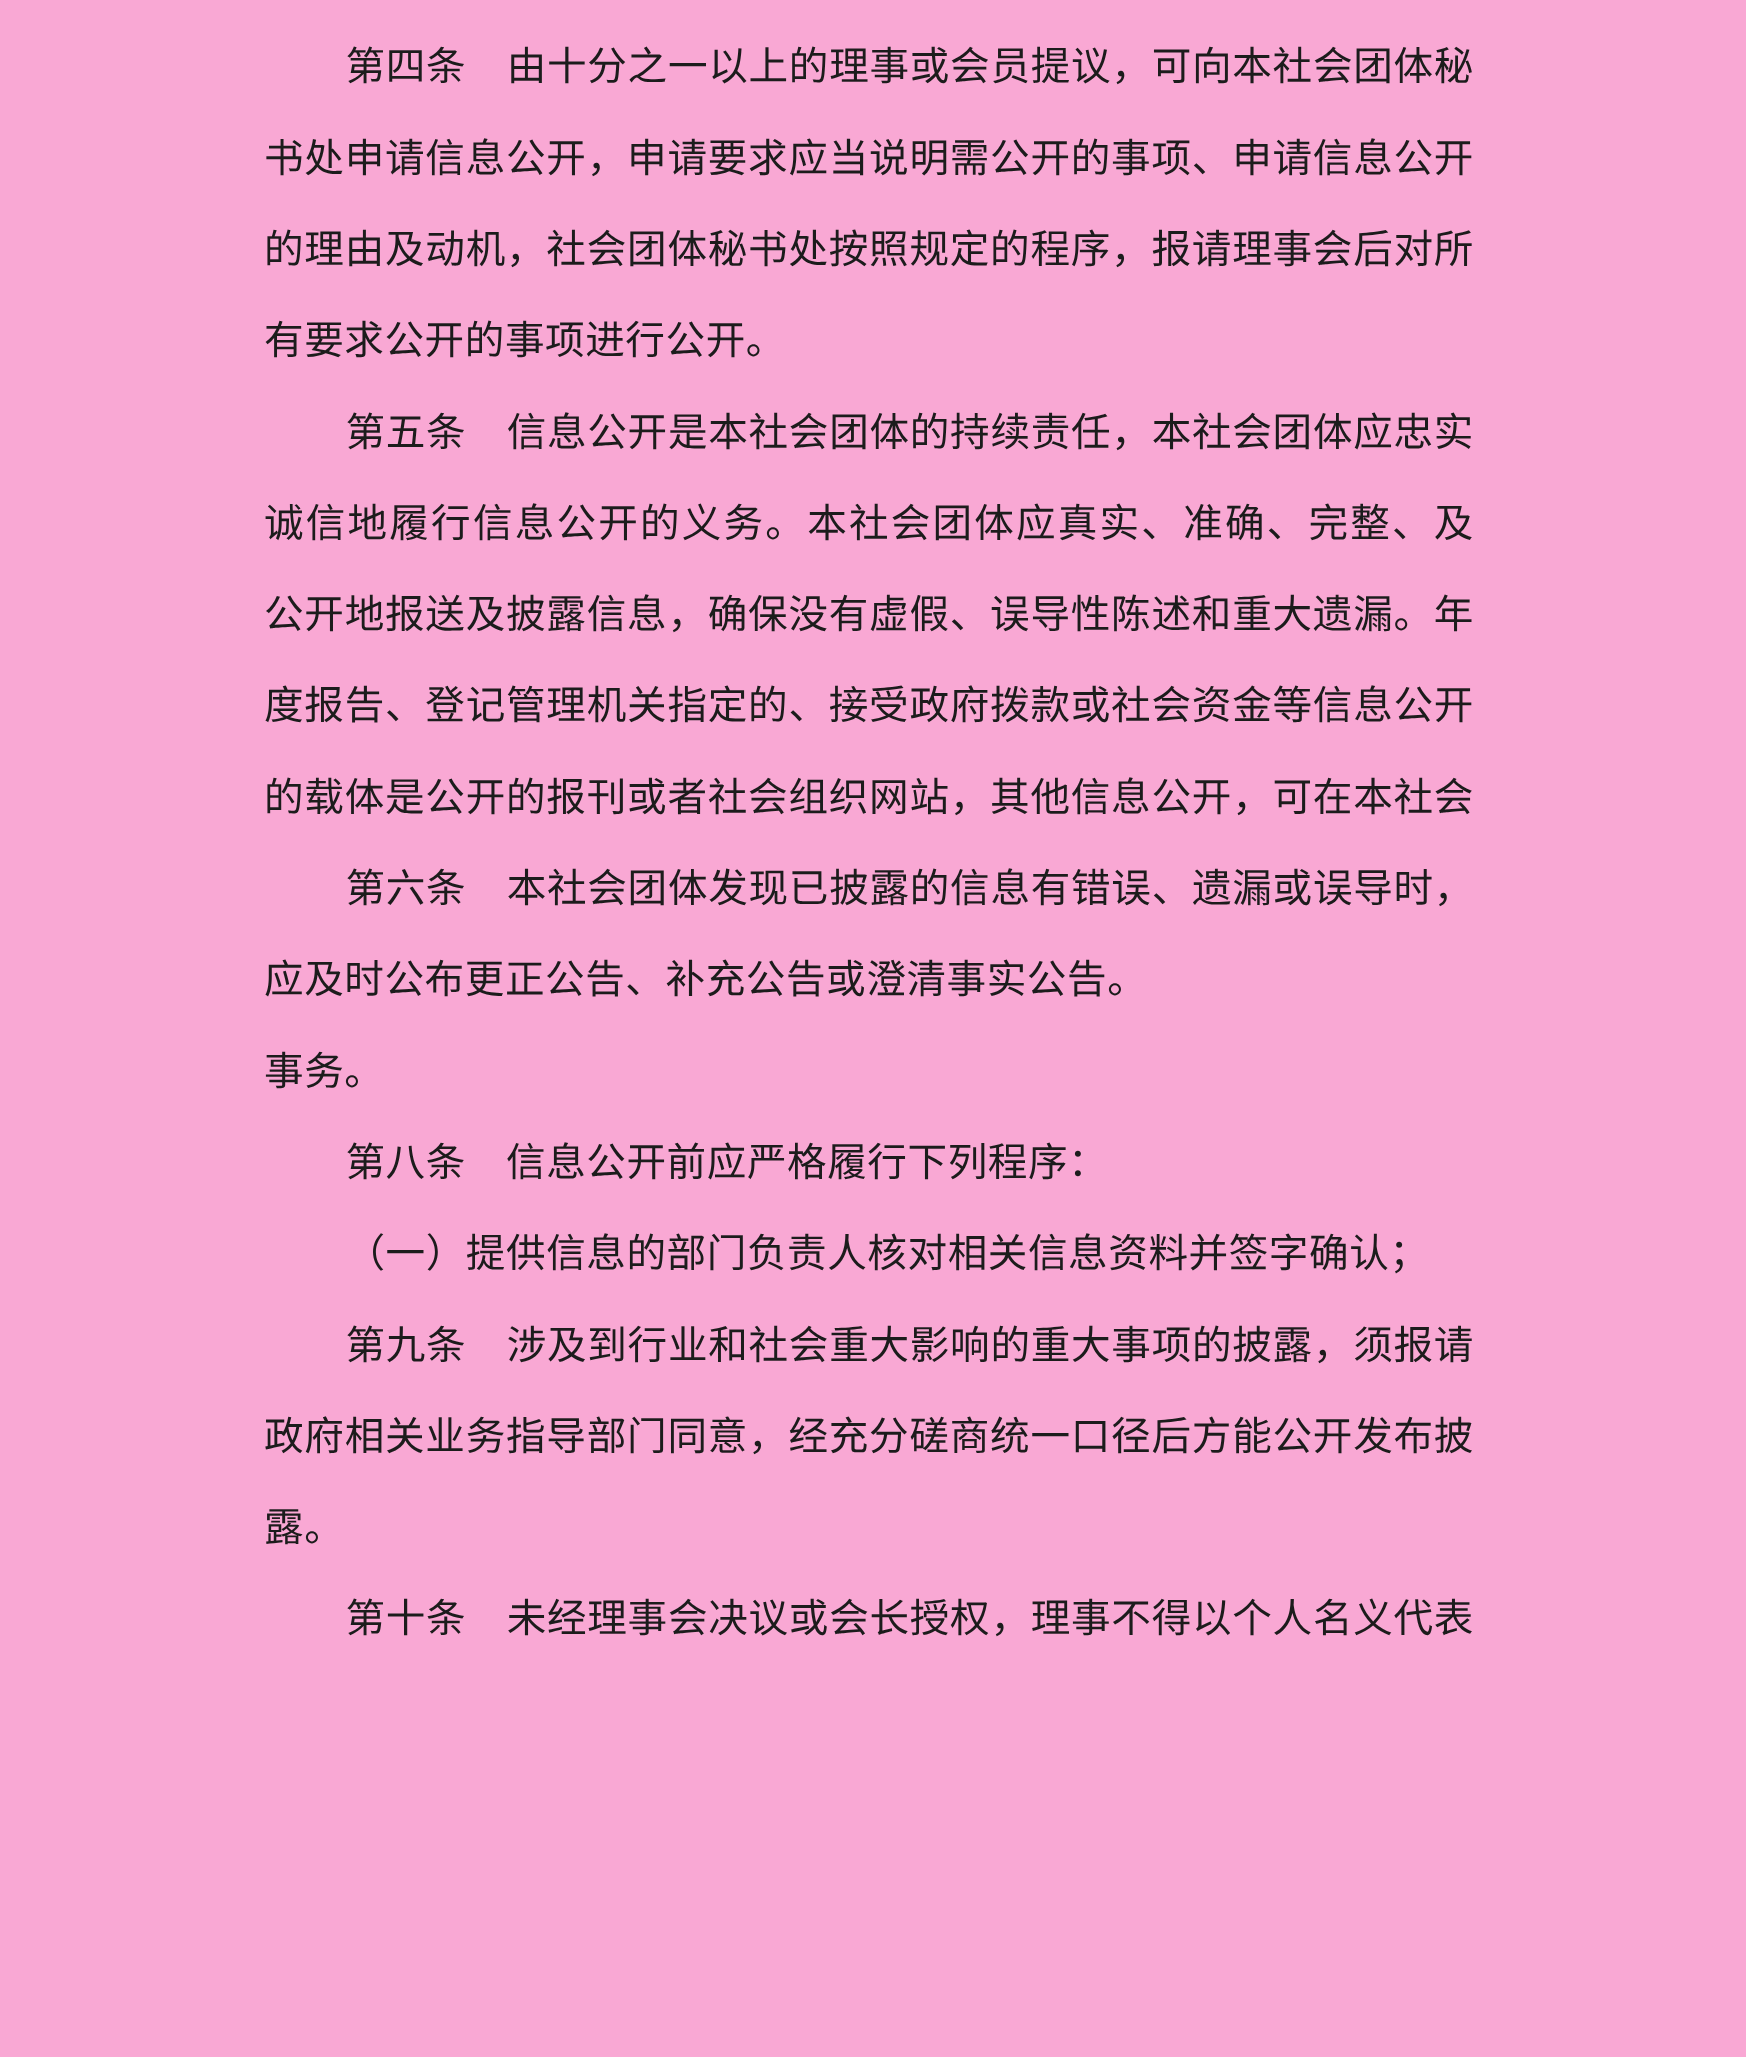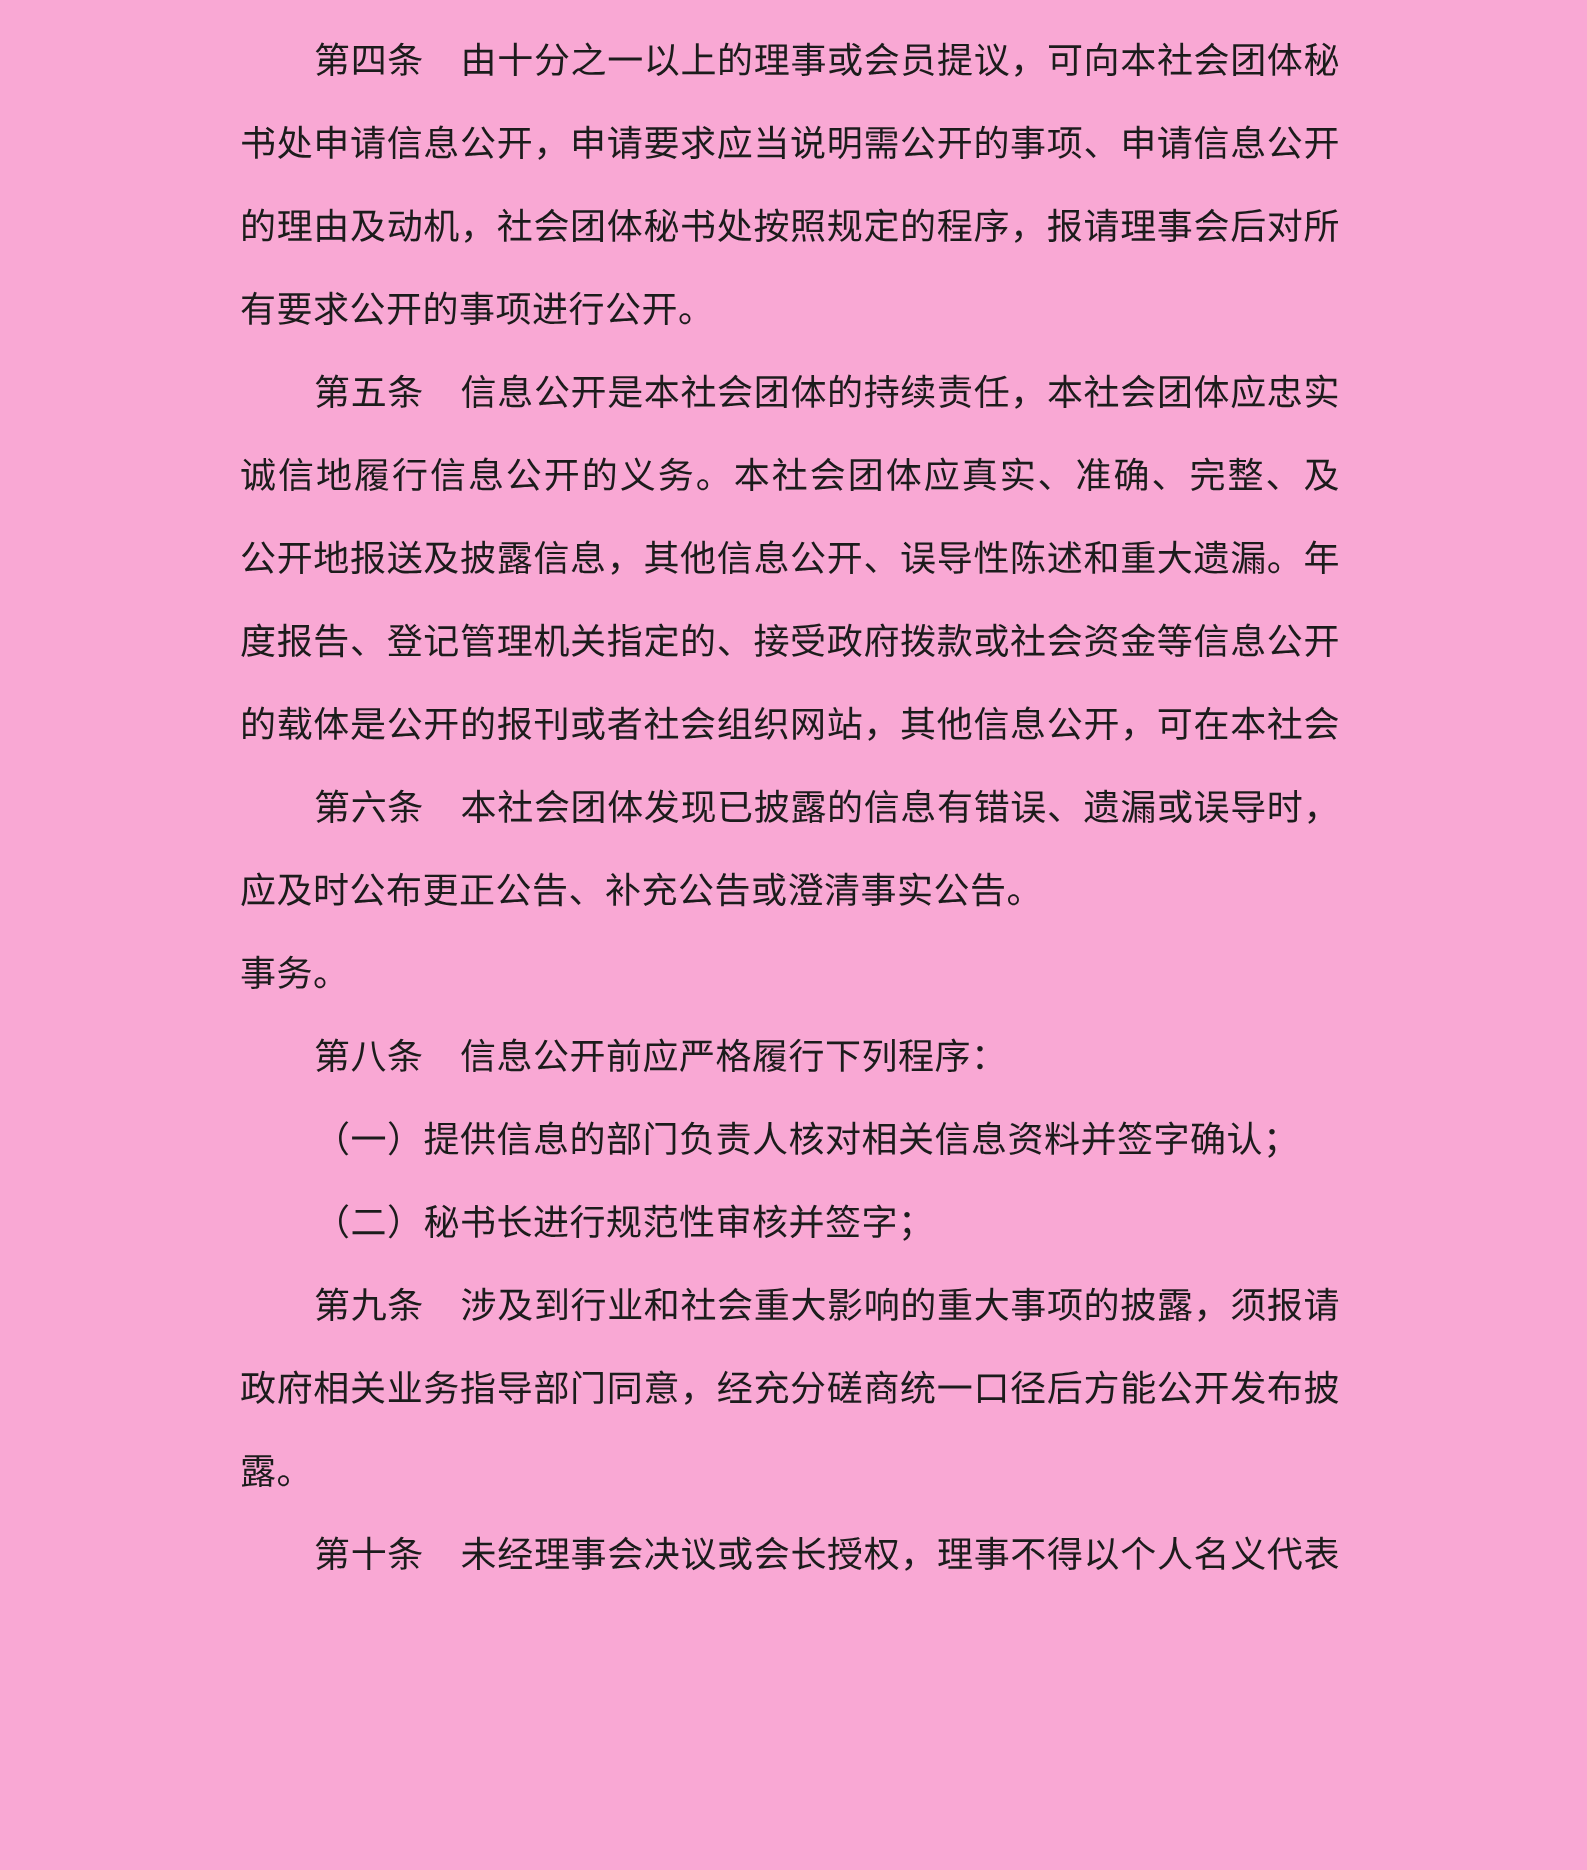--- a/index.html
+++ b/index.html
@@ -52,33 +52,32 @@
 <div class="page">
   <div class="text-block">
 
     <div class="line indent fill">第四条　由十分之一以上的理事或会员提议，可向本社会团体秘</div>
     <div class="line fill">书处申请信息公开，申请要求应当说明需公开的事项、申请信息公开</div>
     <div class="line fill">的理由及动机，社会团体秘书处按照规定的程序，报请理事会后对所</div>
     <div class="line">有要求公开的事项进行公开。</div>
 
     <div class="line indent fill">第五条　信息公开是本社会团体的持续责任，本社会团体应忠实</div>
     <div class="line fill">诚信地履行信息公开的义务。本社会团体应真实、准确、完整、及时、</div>
-    <div class="line fill">公开地报送及披露信息，其他信息公开、误导性陈述和重大遗漏。年</div>
+    <div class="line fill">公开地报送及披露信息，确保没有虚假、误导性陈述和重大遗漏。年</div>
     <div class="line fill">度报告、登记管理机关指定的、接受政府拨款或社会资金等信息公开</div>
     <div class="line fill">的载体是公开的报刊或者社会组织网站，其他信息公开，可在本社会</div>
 
     <div class="line indent fill">第六条　本社会团体发现已披露的信息有错误、遗漏或误导时，</div>
     <div class="line">应及时公布更正公告、补充公告或澄清事实公告。</div>
 
     <div class="line">事务。</div>
 
     <div class="line indent">第八条　信息公开前应严格履行下列程序：</div>
 
     <div class="line indent">（一）提供信息的部门负责人核对相关信息资料并签字确认；</div>
-    <div class="line indent">（二）秘书长进行规范性审核并签字；</div>
 
     <div class="line indent fill">第九条　涉及到行业和社会重大影响的重大事项的披露，须报请</div>
     <div class="line fill">政府相关业务指导部门同意，经充分磋商统一口径后方能公开发布披</div>
     <div class="line">露。</div>
 
     <div class="line indent fill">第十条　未经理事会决议或会长授权，理事不得以个人名义代表</div>
 
   </div>
 </div>
 

